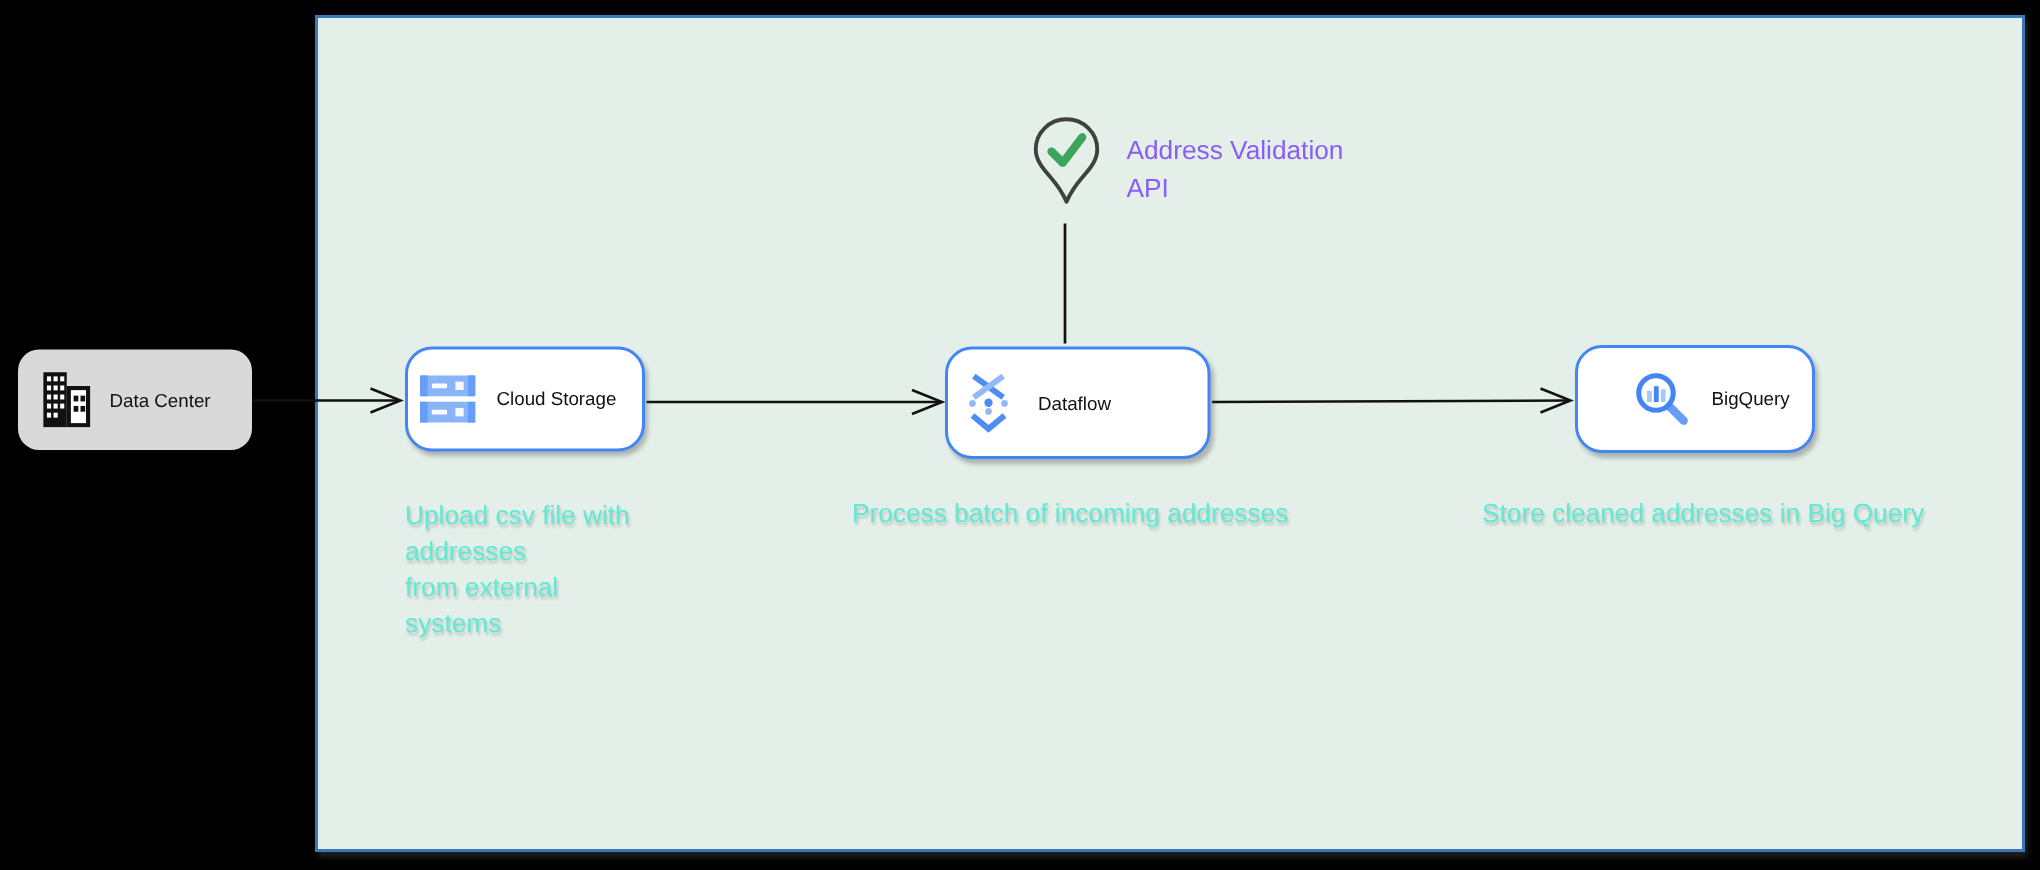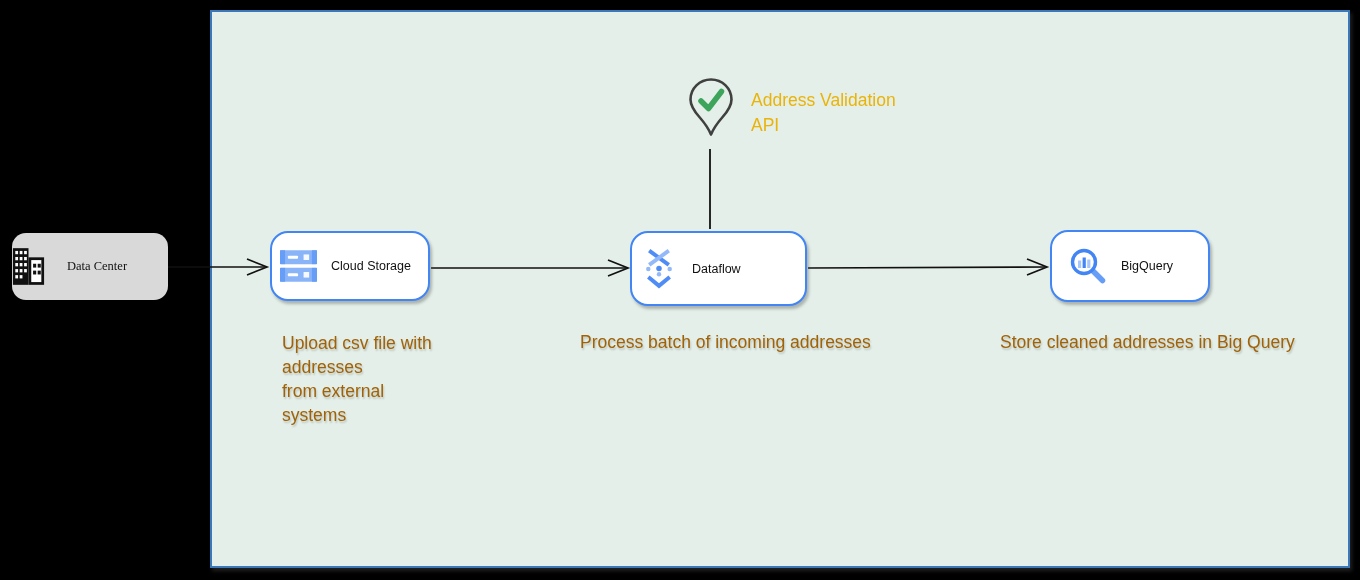--- a/index.html
+++ b/index.html
@@ -21,26 +21,26 @@
     box-shadow:2px 3px 3px rgba(90,90,90,0.4);
   }
   .node.external{
     background:#d9d9d9;border-radius:14px;
   }
   .node .icon{display:flex;align-items:center;justify-content:center;flex:0 0 auto;}
   .node-label{
     font-size:12.5px;color:#111;white-space:nowrap;
   }
   .desc{
-    position:absolute;font-size:17.5px;line-height:24px;color:#a16207;
-    white-space:pre-line;text-shadow:1px 2px 2px rgba(0,0,0,0.18);margin-left:12px;
+    position:absolute;font-size:17.5px;line-height:24px;color:#5eead4;
+    white-space:pre-line;text-shadow:1px 2px 2px rgba(0,0,0,0.18);
   }
   .desc.nowrap{white-space:nowrap;}
   .annot-label{
-    position:absolute;font-size:17.5px;line-height:25px;color:#eab308;
+    position:absolute;font-size:17.5px;line-height:25px;color:#8b5cf6;
     white-space:pre-line;
   }
 </style>
 </head>
 <body>
 
 <div class="stage">
 
   <div class="canvas"></div>
 
@@ -57,21 +57,21 @@
       <line x1="808" y1="268" x2="1045" y2="267"></line>
       <polyline points="1027,259 1047,267 1027,275"></polyline>
     </g>
     <line x1="710" y1="149" x2="710" y2="229" stroke="#111" stroke-width="1.8"></line>
     <g transform="translate(688,78)">
       <path d="M23,1.5 C11.5,1.5 2.5,10.5 2.5,21.5 C2.5,28.5 6.8,34 11.8,39.5 C15.3,43.5 20,49.5 23,56.5 C26,49.5 30.7,43.5 34.2,39.5 C39.2,34 43.5,28.5 43.5,21.5 C43.5,10.5 34.5,1.5 23,1.5 Z" fill="none" stroke="#404040" stroke-width="2.6" stroke-linejoin="round"></path>
       <path d="M13,23 L20.5,30.5 L33.5,13.5" fill="none" stroke="#3da55b" stroke-width="5.5" stroke-linecap="round" stroke-linejoin="round"></path>
     </g>
   </svg>
 
-  <div class="node external" style="left:12px;top:233px;width:156px;height:67px;padding-left:0;gap:22px;font-family:Liberation Serif, serif;">
+  <div class="node external" style="left:12px;top:233px;width:156px;height:67px;padding-left:16px;gap:12px;">
     <span class="icon">
       <svg width="33" height="37" viewBox="0 0 36 40">
         <rect x="1" y="0" width="17" height="40" fill="#111"></rect>
         <g fill="#fff">
           <rect x="3.6" y="3" width="3" height="3.6"></rect>
             <rect x="8.4" y="3" width="3" height="3.6"></rect>
             <rect x="13.2" y="3" width="3" height="3.6"></rect>
           <rect x="3.6" y="9.6" width="3" height="3.6"></rect>
             <rect x="8.4" y="9.6" width="3" height="3.6"></rect>
             <rect x="13.2" y="9.6" width="3" height="3.6"></rect>
@@ -126,21 +126,21 @@
         <circle cx="20" cy="23" r="3.1" fill="#4f8cf5"></circle>
         <circle cx="20" cy="29.5" r="2.5" fill="#93b9f9"></circle>
         <circle cx="8" cy="23.5" r="2.5" fill="#93b9f9"></circle>
         <circle cx="32" cy="23.5" r="2.5" fill="#93b9f9"></circle>
         <polyline points="8,32.5 20,42.5 32,32.5" fill="none" stroke="#4f8cf5" stroke-width="4.4"></polyline>
       </svg>
     </span>
     <span class="node-label">Dataflow</span>
   </div>
 
-  <div class="node gcp" style="left:1050px;top:230px;width:160px;height:72px;padding-left:16px;gap:13px;">
+  <div class="node gcp" style="left:1050px;top:230px;width:160px;height:72px;padding-left:36px;gap:13px;">
     <span class="icon">
       <svg width="40" height="40" viewBox="0 0 40 40">
         <line x1="24.5" y1="24.5" x2="34.5" y2="34.5" stroke="#669df6" stroke-width="5.5" stroke-linecap="round"></line>
         <circle cx="16" cy="16" r="11.5" fill="#fff" stroke="#4285f4" stroke-width="3.4"></circle>
         <rect x="10" y="14.5" width="3.2" height="7.5" fill="#a8c7fa"></rect>
         <rect x="14.6" y="11.5" width="3.2" height="10.5" fill="#4285f4"></rect>
         <rect x="19.2" y="13.5" width="3.2" height="8.5" fill="#a8c7fa"></rect>
       </svg>
     </span>
     <span class="node-label">BigQuery</span>

